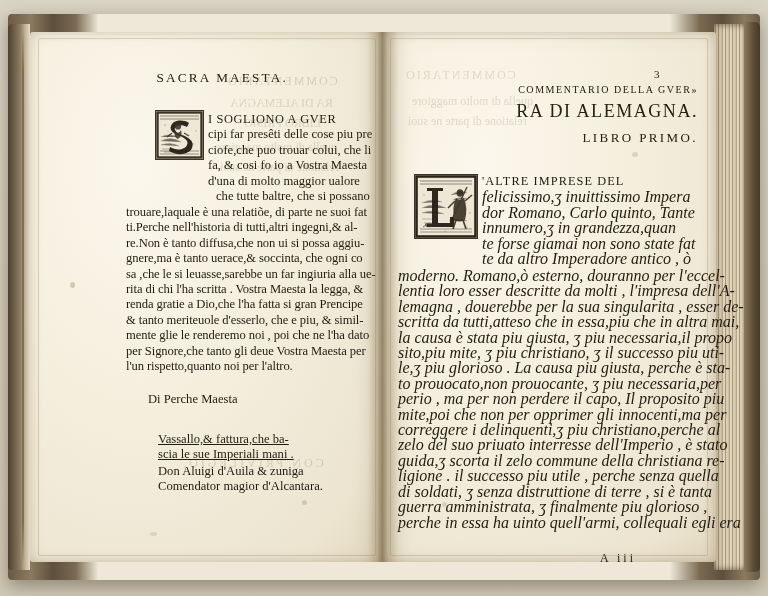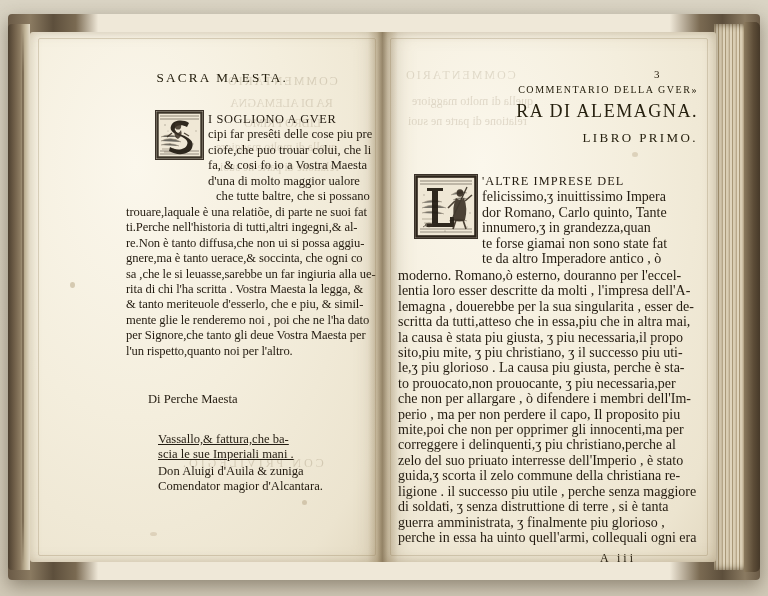--- a/index.html
+++ b/index.html
@@ -84,21 +84,21 @@
   .headcaps{
     font-family:"Liberation Serif",serif;
     font-size:13.2px;letter-spacing:2.2px;
     color:#26200f;text-align:right;white-space:nowrap;
   }
   .bodyline{
     font-family:"Liberation Serif",serif;
     font-size:12.6px;line-height:15.4px;
     color:#231b10;white-space:nowrap;
   }
-  .bodyline.it{font-size:14px;}
+  .bodyline.it{font-style:italic;font-size:16px;}
 
   
   #left-body .bodyline{letter-spacing:-.1px;}
 
   
   .woodcut{position:absolute;background:#efe7d4;
     border:1px solid #3a3128;
     box-shadow:inset 0 0 0 1px #efe7d4;
     overflow:hidden;}
   .woodcut svg{display:block;}
@@ -195,20 +195,21 @@
         <div class="bodyline" style="padding-left:8px;">che tutte baltre, che si possano</div>
       </div>
 
       <div class="txtblock" id="left-body" style="left:96px;top:173px;">
         <div class="bodyline">trouare,laquale è una relatiõe, di parte ne suoi fat</div>
         <div class="bodyline">ti.Perche nell'historia di tutti,altri ingegni,&amp; al-</div>
         <div class="bodyline">re.Non è tanto diffusa,che non ui si possa aggiu-</div>
         <div class="bodyline">gnere,ma è tanto uerace,&amp; soccinta, che ogni co</div>
         <div class="bodyline">sa ,che le si leuasse,sarebbe un far ingiuria alla ue-</div>
         <div class="bodyline">rita di chi l'ha scritta . Vostra Maesta la legga, &amp;</div>
+        <div class="bodyline">renda gratie a Dio,che l'ha fatta si gran Prencipe</div>
         <div class="bodyline">&amp; tanto meriteuole d'esserlo, che e piu, &amp; simil-</div>
         <div class="bodyline">mente glie le renderemo noi , poi che ne l'ha dato</div>
         <div class="bodyline">per Signore,che tanto gli deue Vostra Maesta per</div>
         <div class="bodyline">l'un rispetto,quanto noi per l'altro.</div>
       </div>
 
       <div class="txtblock bodyline" style="left:118px;top:360px;">Di Perche Maesta</div>
 
       <div class="txtblock" style="left:128px;top:400px;text-decoration:underline;">
         <div class="bodyline">Vassallo,&amp; fattura,che ba-</div>
@@ -291,30 +292,29 @@
 
       <div class="txtblock" style="left:16px;top:236px;">
         <div class="bodyline it">moderno. Romano,ò esterno, douranno per l'eccel-</div>
         <div class="bodyline it">lentia loro esser descritte da molti , l'impresa dell'A-</div>
         <div class="bodyline it">lemagna , douerebbe per la sua singularita , esser de-</div>
         <div class="bodyline it">scritta da tutti,atteso che in essa,piu che in altra mai,</div>
         <div class="bodyline it">la causa è stata piu giusta, ʒ piu necessaria,il propo</div>
         <div class="bodyline it">sito,piu mite, ʒ piu christiano, ʒ  il successo piu uti-</div>
         <div class="bodyline it">le,ʒ piu glorioso . La causa piu giusta, perche è sta-</div>
         <div class="bodyline it">to prouocato,non prouocante, ʒ piu necessaria,per</div>
-        <div class="bodyline it">che non per allargare , ò difendere i membri dell'Im-</div>
         <div class="bodyline it">perio , ma per non perdere il capo, Il proposito piu</div>
         <div class="bodyline it">mite,poi che non per opprimer gli innocenti,ma per</div>
         <div class="bodyline it">correggere i delinquenti,ʒ piu christiano,perche al</div>
         <div class="bodyline it">zelo del suo priuato interresse dell'Imperio , è stato</div>
         <div class="bodyline it">guida,ʒ scorta il zelo commune della christiana re-</div>
-        <div class="bodyline it">ligione . il successo piu utile , perche senza maggiore</div>
+        <div class="bodyline it">ligione . il successo piu utile , perche senza quella</div>
         <div class="bodyline it">di soldati, ʒ senza distruttione di terre , si è tanta</div>
         <div class="bodyline it">guerra amministrata, ʒ  finalmente piu glorioso ,</div>
-        <div class="bodyline it">perche in essa ha uinto quell'armi, collequali ogni era</div>
+        <div class="bodyline it">perche in essa ha uinto quell'armi, collequali egli era</div>
       </div>
 
       <div class="signature" style="left:218px;top:519px;text-align:right;">A   iii</div>
     </div>
 
     <div class="gutter"></div>
   </div>
 </div>
 
 </body></html>

